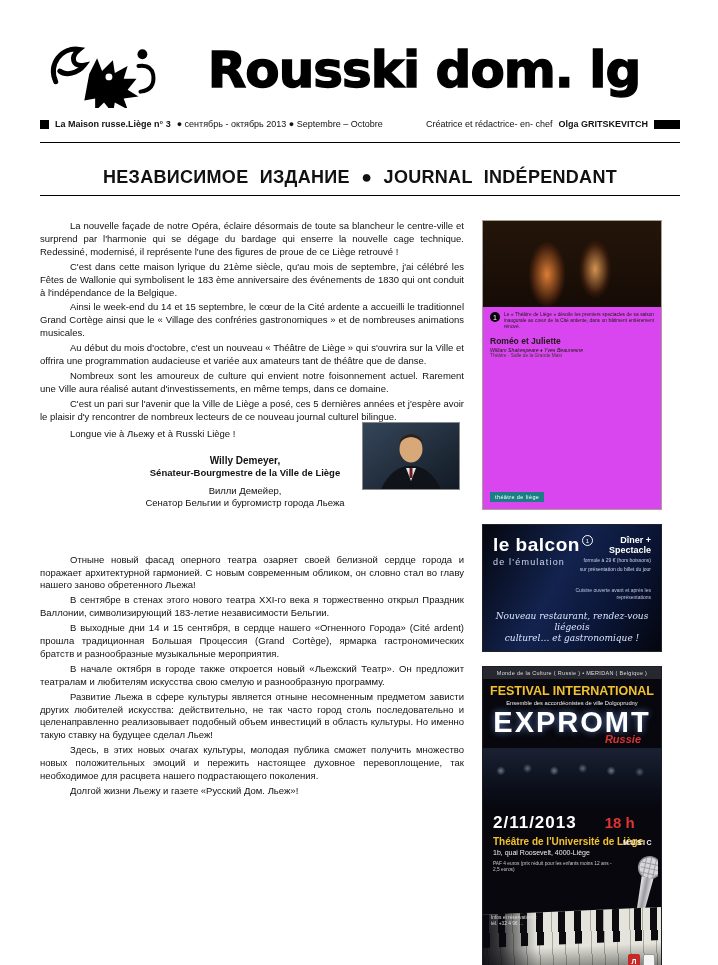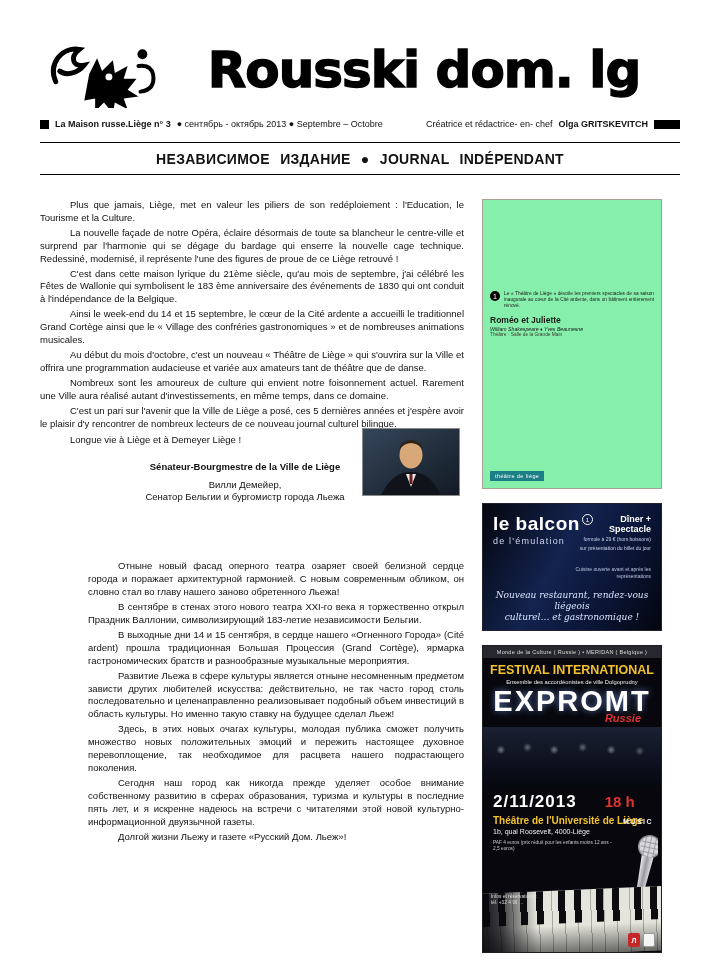--- a/index.html
+++ b/index.html
@@ -12,39 +12,39 @@
   .mast-title{flex:1;text-align:center;font-family:"DejaVu Sans",sans-serif;font-weight:bold;
               font-size:50px;letter-spacing:-1px;white-space:nowrap;color:#000;
               -webkit-text-stroke:1.4px #000;}
   .issue{display:flex;align-items:center;font-size:9px;margin-top:7px;gap:6px;white-space:nowrap;}
   .issue .b{font-weight:bold;}
   .issue .spacer{flex:1;}
   .bar{background:#000;height:9px;display:inline-block;}
   .bar.left{width:9px;}
   .bar.right{width:26px;}
   .tagline{margin-top:13px;border-top:1.5px solid #000;border-bottom:1.5px solid #000;
-           padding:8px 0 7px;text-align:center;font-weight:bold;font-size:14px;
+           padding:24px 0 7px;text-align:center;font-weight:bold;font-size:18px;
            letter-spacing:.3px;word-spacing:6px;}
   
   .main{display:flex;gap:18px;margin-top:24px;}
   .col-left{width:424px;}
   .col-left p{margin:0 0 2px;text-indent:30px;text-align:justify;
               font-size:9.5px;line-height:12.9px;}
   .closing{position:relative;min-height:112px;margin-top:4px;}
   .portrait{position:absolute;top:-6px;right:4px;width:96px;height:66px;border:1px solid #8a8a8a;}
   .sig{width:330px;margin:14px 0 0 40px;text-align:center;font-size:9.5px;line-height:12px;}
   .sig .n{font-weight:bold;font-size:10px;}
   .sig .r{font-weight:bold;}
   .sig .gap{height:6px;}
-  .ru-block{margin-top:14px;margin-left:48px;}
+  .ru-block{margin-top:14px;}
   
   .col-right{width:180px;display:flex;flex-direction:column;gap:14px;}
   
-  .card-theatre{height:288px;background:#86efac;border:1px solid #a7a294;display:flex;
-                flex-direction:column;overflow:hidden;align-items:center;}
+  .card-theatre{height:288px;background:#d946ef;border:1px solid #a7a294;display:flex;
+                flex-direction:column;overflow:hidden;}
   .ct-photo{height:86px;flex:none;background:
       radial-gradient(ellipse 26px 46px at 36% 62%, rgba(255,145,60,.85), rgba(130,55,20,.3) 60%, transparent 72%),
       radial-gradient(ellipse 22px 40px at 63% 56%, rgba(255,180,100,.8), rgba(130,55,20,.25) 60%, transparent 74%),
       linear-gradient(#241509,#160c06);}
   .ct-body{padding:5px 7px 0;color:#1d1b15;flex:1;display:flex;flex-direction:column;}
   .ct-mark-row{display:flex;gap:4px;align-items:flex-start;}
   .ct-mark{width:10px;height:10px;border-radius:50%;background:#000;color:#fff;font-size:7px;
            display:flex;align-items:center;justify-content:center;flex:none;}
   .ct-intro{font-size:4.8px;line-height:6px;text-align:justify;}
   .ct-sec{margin-top:7px;}
@@ -137,59 +137,59 @@
     <span>Créatrice et rédactrice- en- chef</span>
     <span class="b">Olga GRITSKEVITCH</span>
     <span class="bar right"></span>
   </div>
 
   <div class="tagline">НЕЗАВИСИМОЕ ИЗДАНИЕ ● JOURNAL INDÉPENDANT</div>
 
   <div class="main">
 
     <div class="col-left">
-      <p>Plus que jamais, Liège, met en valeur les piliers de son redéploiement : l'Education, le Tourisme et la Culture.</p>
       <p>La nouvelle façade de notre Opéra, éclaire désormais de toute sa blancheur le centre-ville et surprend par l'harmonie qui se dégage du bardage qui enserre la nouvelle cage technique. Redessiné, modernisé, il représente l'une des figures de proue de ce Liège retrouvé !</p>
       <p>C'est dans cette maison lyrique du 21ème siècle, qu'au mois de septembre, j'ai célébré les Fêtes de Wallonie qui symbolisent le 183 ème anniversaire des événements de 1830 qui ont conduit à l'indépendance de la Belgique.</p>
       <p>Ainsi le week-end du 14 et 15 septembre, le cœur de la Cité ardente a accueilli le traditionnel Grand Cortège ainsi que le « Village des confréries gastronomiques » et de nombreuses animations musicales.</p>
       <p>Au début du mois d'octobre, c'est un nouveau « Théâtre de Liège » qui s'ouvrira sur la Ville et offrira une programmation audacieuse et variée aux amateurs tant de théâtre que de danse.</p>
       <p>Nombreux sont les amoureux de culture qui envient notre foisonnement actuel. Rarement une Ville aura réalisé autant d'investissements, en même temps, dans ce domaine.</p>
       <p>C'est un pari sur l'avenir que la Ville de Liège a posé, ces 5 dernières années et j'espère avoir le plaisir d'y rencontrer de nombreux lecteurs de ce nouveau journal culturel bilingue.</p>
 
       <div class="closing">
-        <p>Longue vie à Liège et à Demeyer Liège !</p>
+        <p>Longue vie à Льежу et à Russki Liège !</p>
         <svg class="portrait" viewBox="0 0 96 66">
           <defs>
             <linearGradient id="pg" x1="0" y1="0" x2="1" y2="1">
               <stop offset="0" stop-color="#35465a"></stop>
                 <stop offset="1" stop-color="#121a24"></stop>
             </linearGradient>
           </defs>
           <rect width="96" height="66" fill="url(#pg)"></rect>
           <path d="M18 66 Q30 42 48 43 Q66 42 78 66 Z" fill="#10141a"></path>
           <path d="M43 45 L48 58 L53 45 Z" fill="#e8e8e8"></path>
           <rect x="46.5" y="45" width="3" height="10" fill="#6e1d1d"></rect>
           <ellipse cx="48" cy="26" rx="11.5" ry="13.5" fill="#d9a878"></ellipse>
           <path d="M36 20 Q48 8 60 20 Q58 12 48 11 Q38 12 36 20 Z" fill="#2e2118"></path>
         </svg>
         <div class="sig">
+          <div class="n">Willy Demeyer,</div>
           <div class="r">Sénateur-Bourgmestre de la Ville de Liège</div>
           <div class="gap"></div>
           <div>Вилли Демейер,</div>
           <div>Сенатор Бельгии и бургомистр города Льежа</div>
         </div>
       </div>
 
       <div class="ru-block">
         <p>Отныне новый фасад оперного театра озаряет своей белизной сердце города и поражает архитектурной гармонией. С новым современным обликом, он словно стал во главу нашего заново обретенного Льежа!</p>
         <p>В сентябре в стенах этого нового театра XXI-го века я торжественно открыл Праздник Валлонии, символизирующий 183-летие независимости Бельгии.</p>
         <p>В выходные дни 14 и 15 сентября, в сердце нашего «Огненного Города» (Cité ardent) прошла традиционная Большая Процессия (Grand Cortège), ярмарка гастрономических братств и разнообразные музыкальные мероприятия.</p>
+        <p>В начале октября в городе также откроется новый «Льежский Театр». Он предложит театралам и любителям искусства свою смелую и разнообразную программу.</p>
         <p>Развитие Льежа в сфере культуры является отныне несомненным предметом зависти других любителей искусства: действительно, не так часто город столь последовательно и целенаправленно реализовывает подобный объем инвестиций в область культуры. Но именно такую ставку на будущее сделал Льеж!</p>
         <p>Здесь, в этих новых очагах культуры, молодая публика сможет получить множество новых положительных  эмоций и пережить настоящее духовное перевоплощение, так необходимое для расцвета нашего подрастающего поколения.</p>
-        <p>Сегодня наш город как никогда прежде уделяет особое внимание собственному развитию в сферах образования, туризма и культуры в последние пять лет, и я искренне надеюсь на встречи с читателями этой новой культурно-информационной двуязычной газеты.</p>
         <p>Долгой жизни Льежу и газете «Русский Дом.  Льеж»!</p>
       </div>
     </div>
 
     <div class="col-right">
 
       <div class="card-theatre">
         <div class="ct-photo"></div>
         <div class="ct-body">
           <div class="ct-mark-row">

